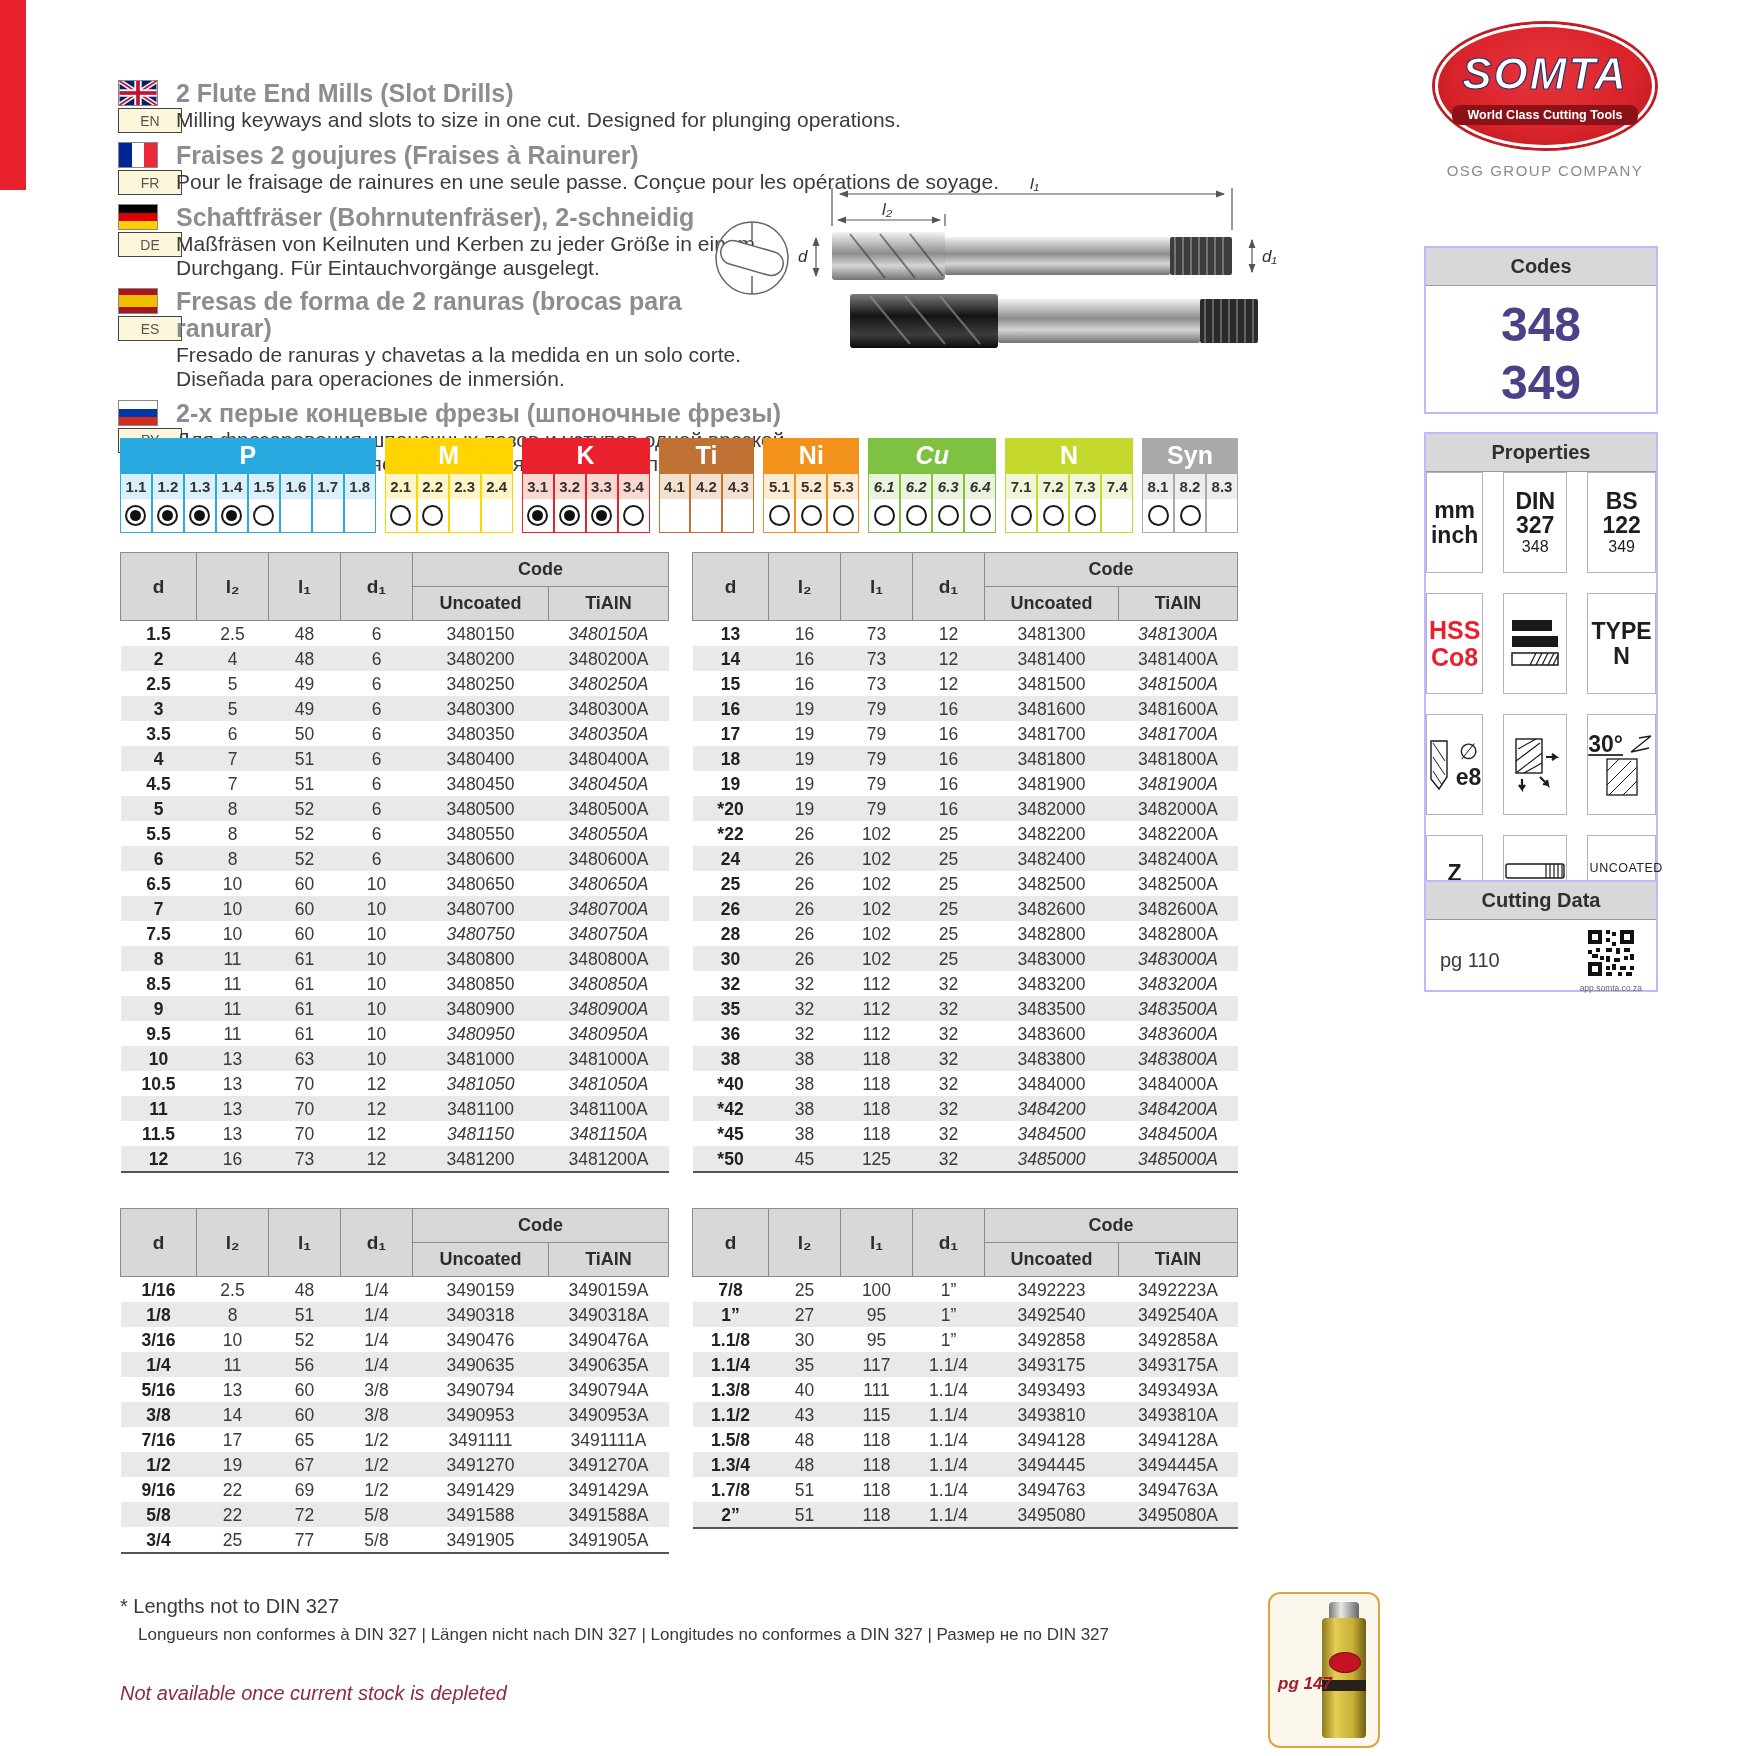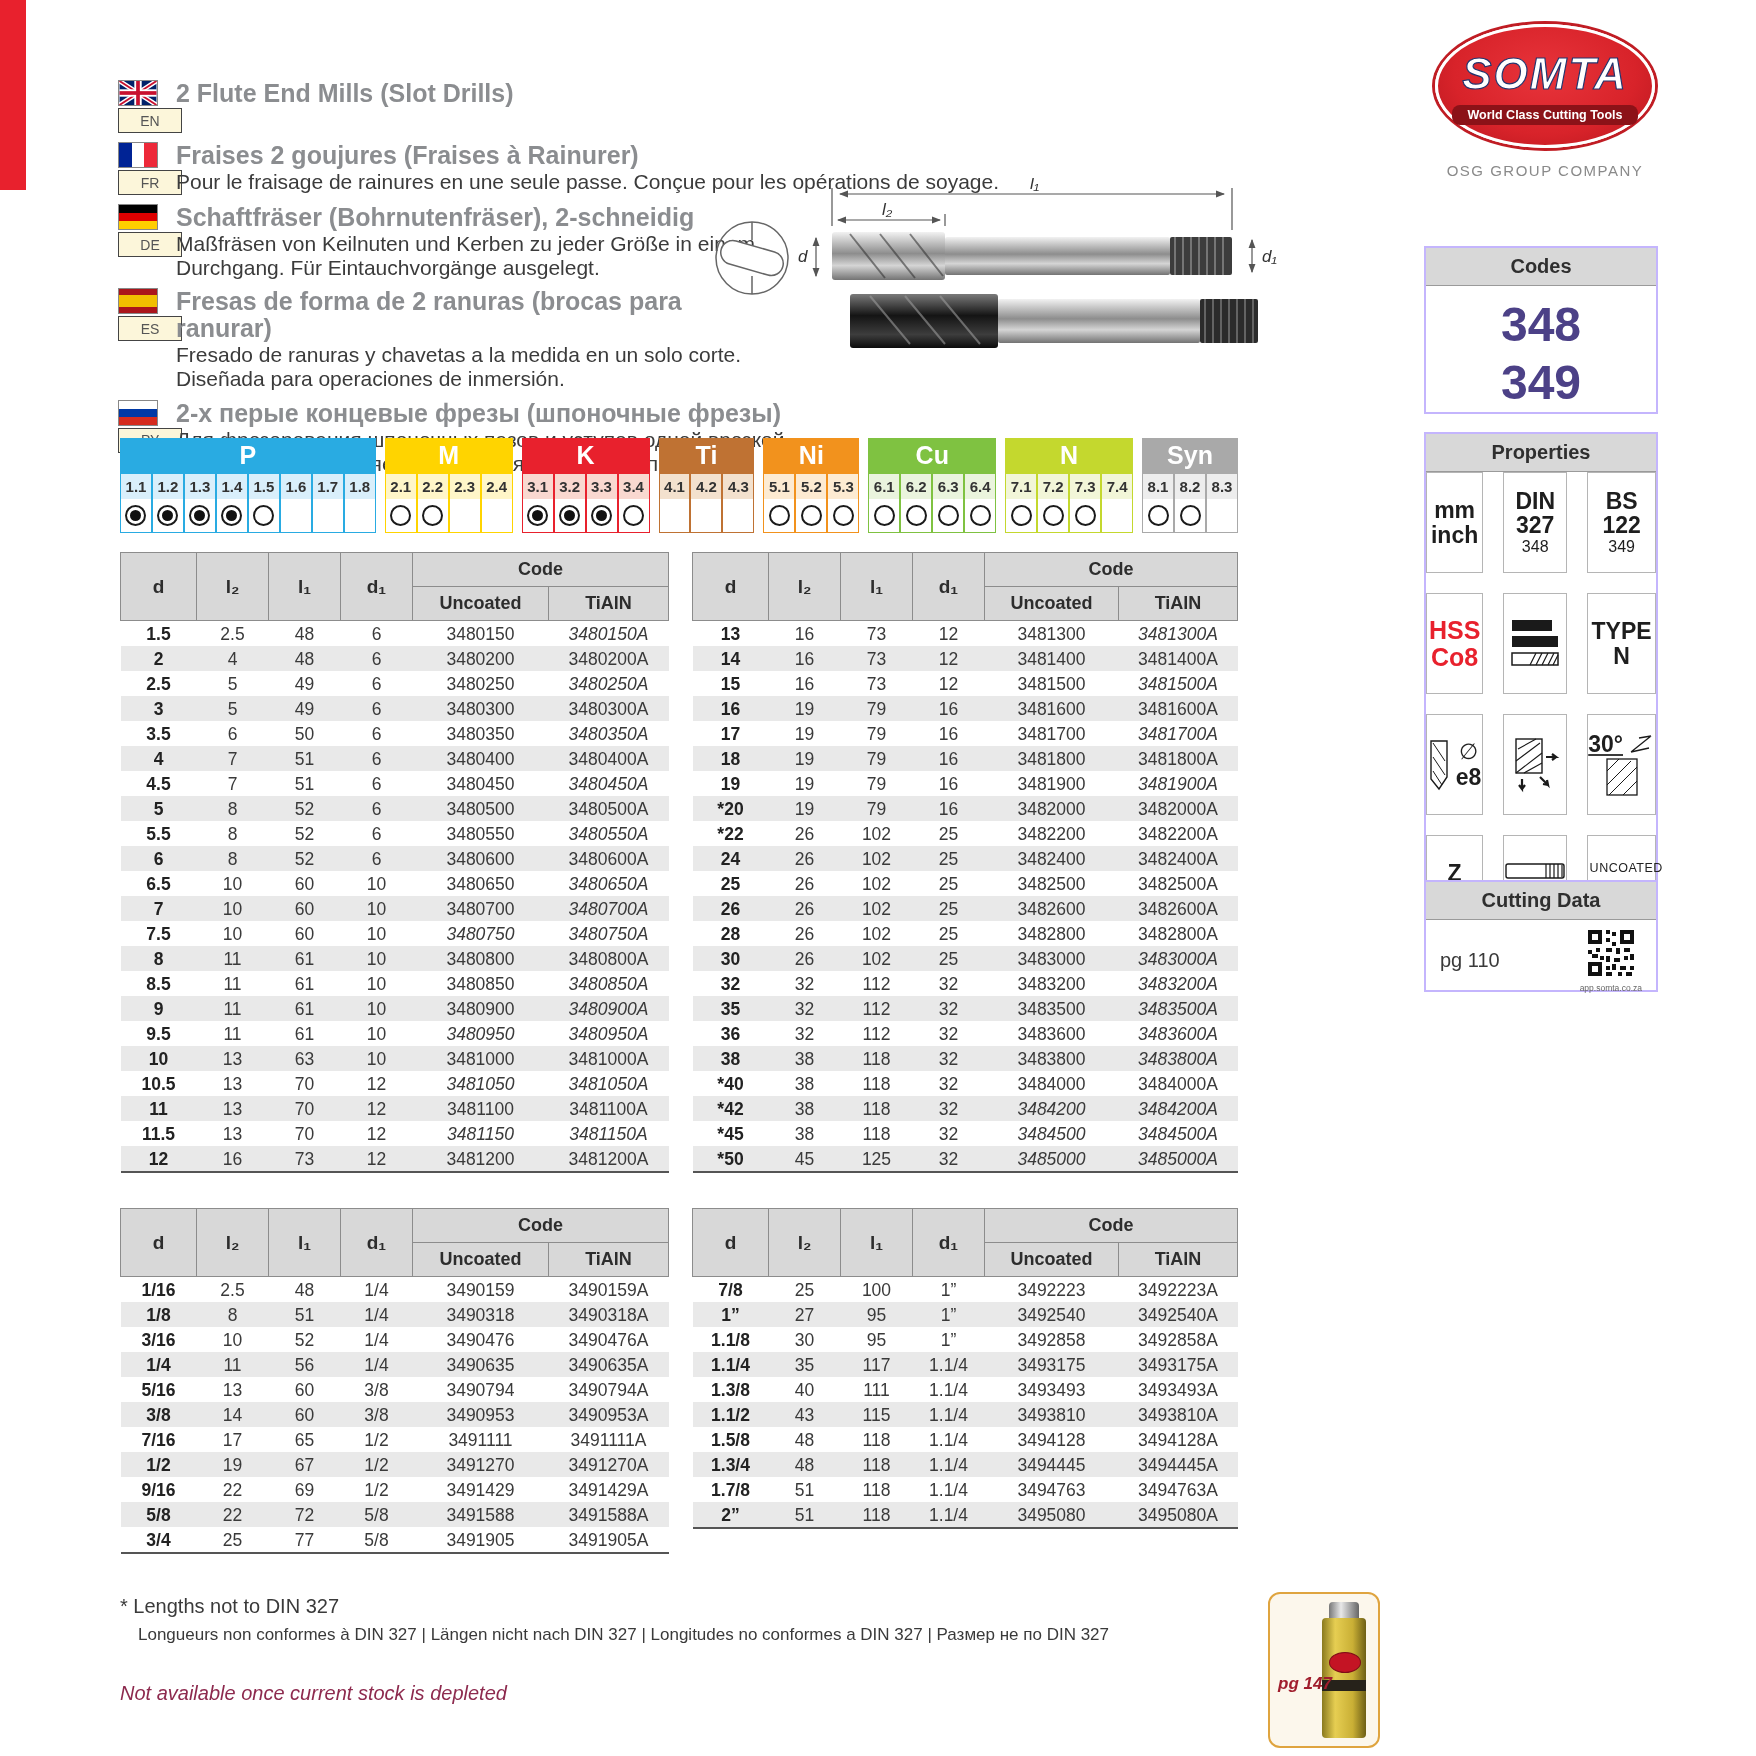--- a/index.html
+++ b/index.html
@@ -105,20 +105,21 @@
               <rect x="16" width="8" height="26" fill="#fff"></rect>
               <rect y="9" width="40" height="8" fill="#fff"></rect>
               <rect x="18" width="4" height="26" fill="#C8102E"></rect>
               <rect y="11" width="40" height="4" fill="#C8102E"></rect>
             </svg>
         </div>
         <div class="lang-code">EN</div>
       </div>
       <div class="text-col">
         <div class="lang-title">2 Flute End Mills (Slot Drills)</div>
+        <div class="lang-desc">Milling keyways and slots to size in one cut. Designed for plunging operations.</div>
       </div>
     </div>
     <div class="lang-row">
       <div class="flag-col">
         <div class="flag fr"></div>
         <div class="lang-code">FR</div>
       </div>
       <div class="text-col">
         <div class="lang-title">Fraises 2 goujures (Fraises à Rainurer)</div>
         <div class="lang-desc">Pour le fraisage de rainures en une seule passe. Conçue pour les opérations de soyage.</div>
@@ -469,21 +470,21 @@
             </div>
           </div>
           <div class="mcell">
             <div class="mnum">5.3</div>
             <div class="mrb">
               <span class="rb"></span>
             </div>
           </div>
         </div>
       </div>
-      <div class="mseg" style="--c: #7FC241; --t: #EAF4DD; flex: 4 1 0%;">
+      <div class="mseg" style="--c: #7FC241; --t: #EAF4DD; flex: 4 1 0%; font-style: italic;">
         <div class="mhead">Cu</div>
         <div class="mrow">
           <div class="mcell">
             <div class="mnum">6.1</div>
             <div class="mrb">
               <span class="rb"></span>
             </div>
           </div>
           <div class="mcell">
             <div class="mnum">6.2</div>

